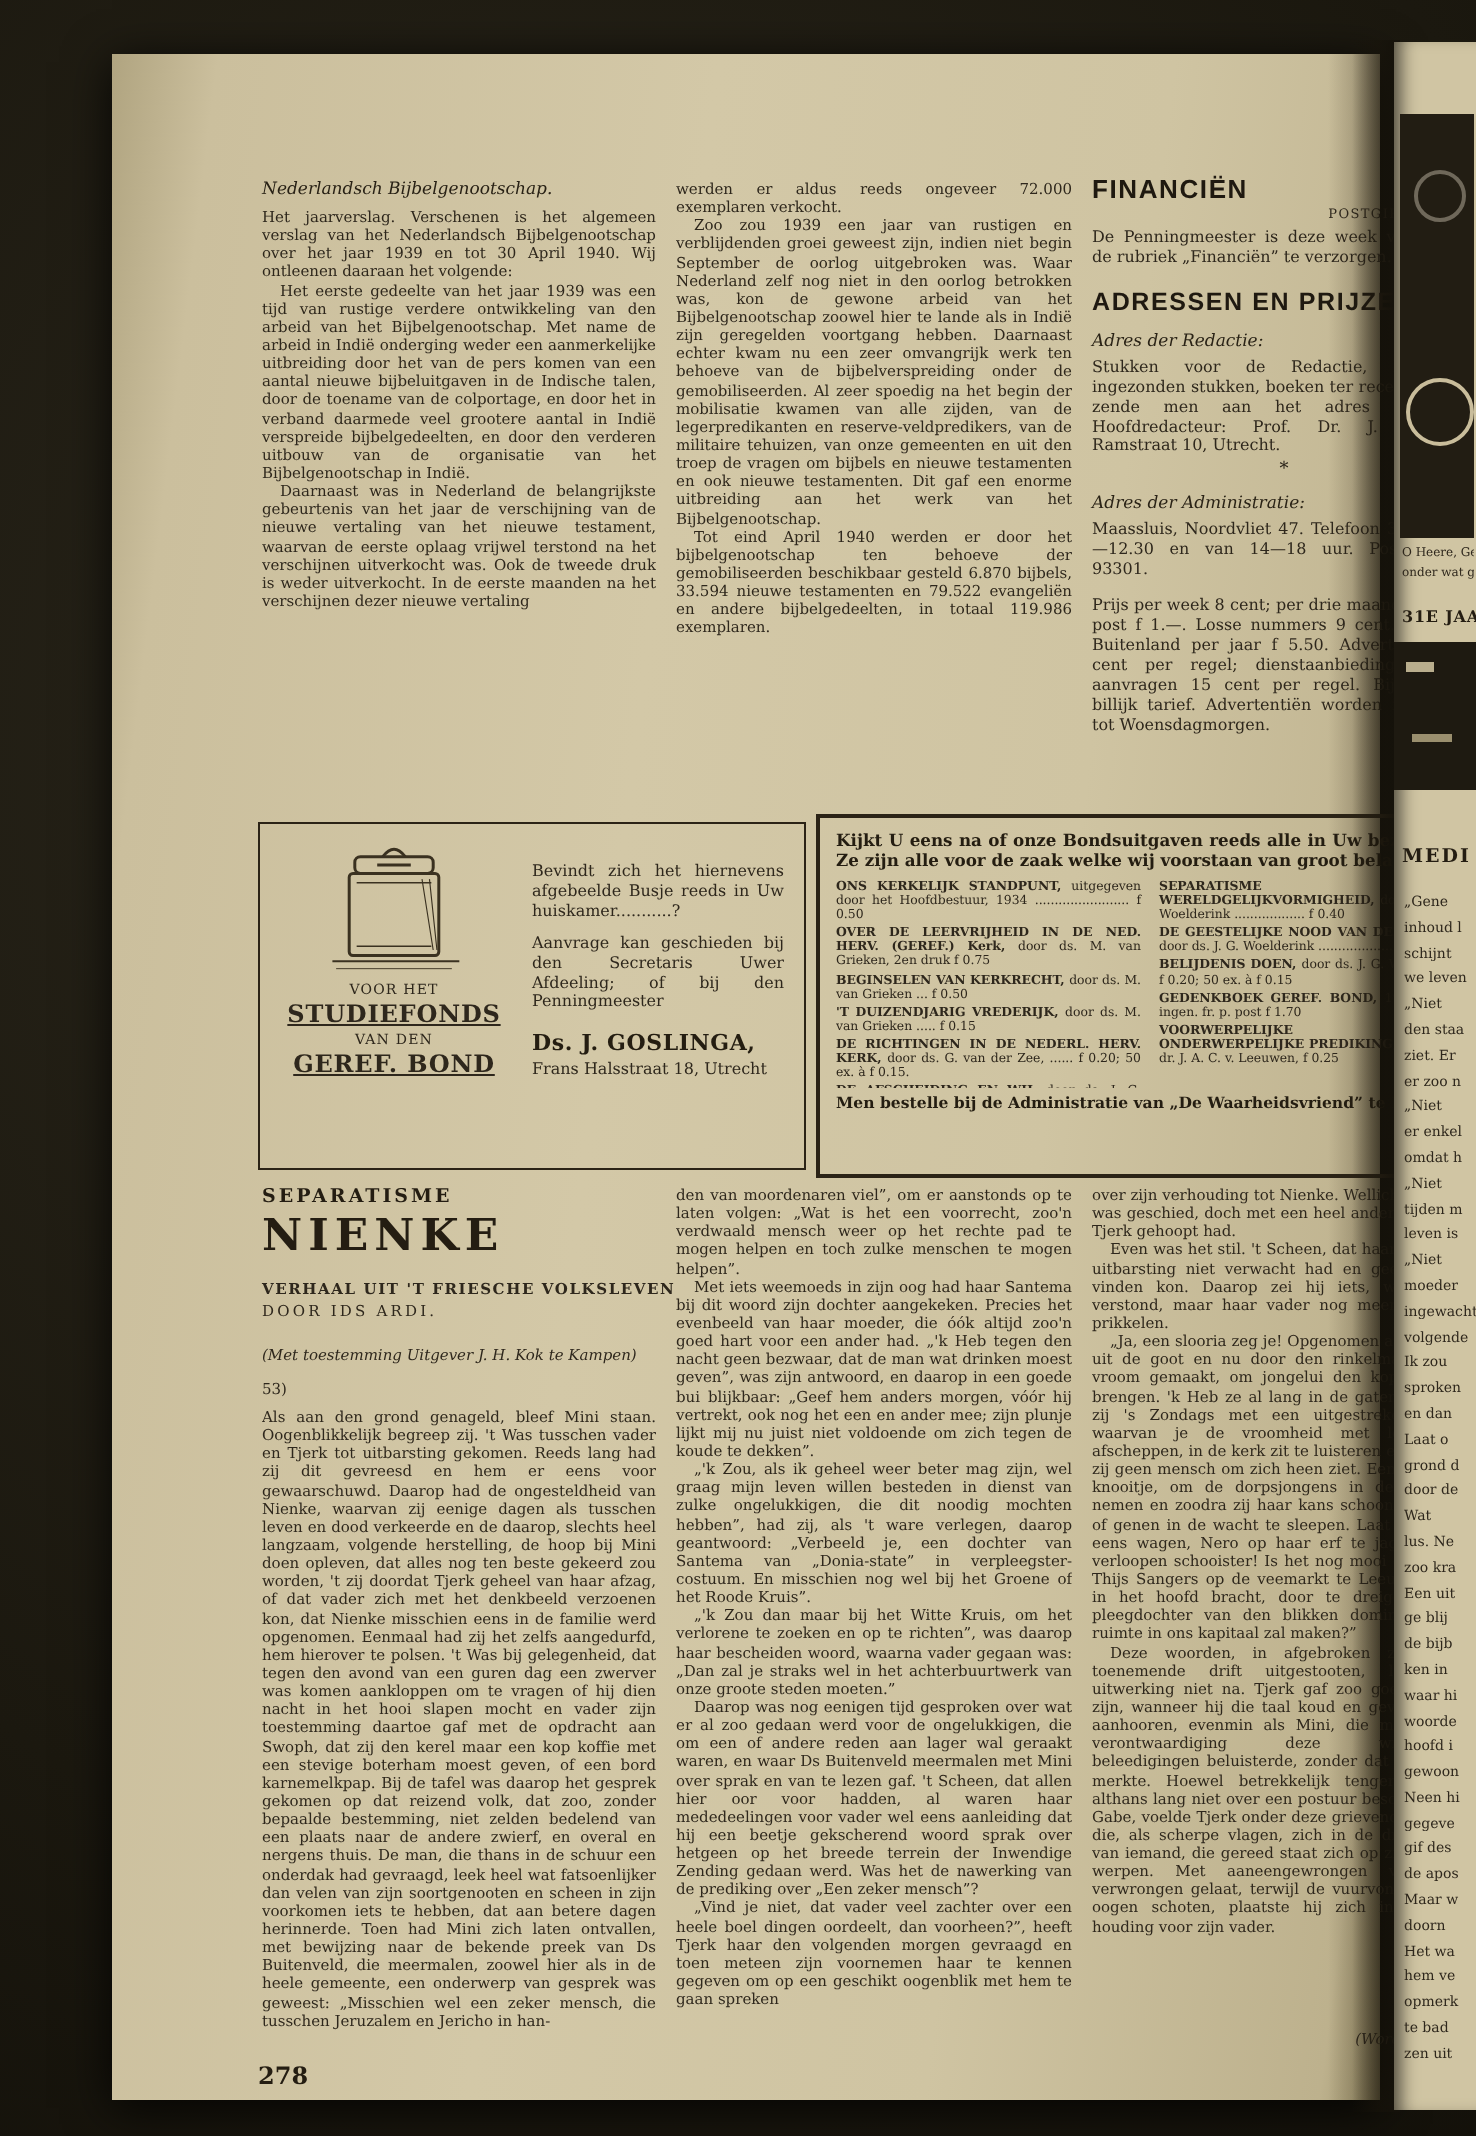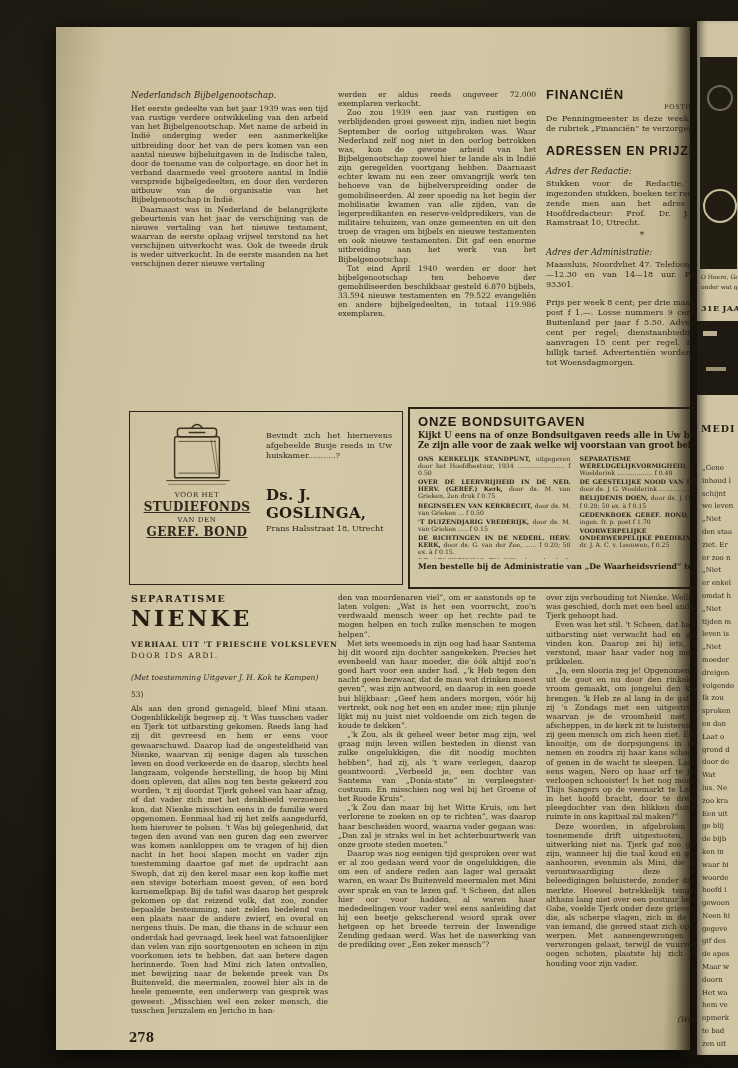--- a/index.html
+++ b/index.html
@@ -35,21 +35,21 @@
   .addr-h{font-style:italic;font-size:8.5px;margin:8px 0 3px;color:#2a2316;}
   .star{text-align:center;font-size:9px;line-height:8px;margin-top:3px;}
 
   
   .box-left{position:absolute;left:73px;top:384px;width:274px;height:174px;border:1.5px solid #2b2316;display:flex;padding:6px 8px;box-sizing:border-box;}
   .busje-wrap{width:118px;text-align:center;color:#2e271c;}
   .busje{width:86px;height:70px;display:block;margin:1px auto 2px;}
   .cap-sm{font-size:7px;letter-spacing:.6px;margin-top:2px;}
   .cap-lg{font-size:12px;font-weight:700;letter-spacing:.4px;text-decoration:underline;margin-top:1px;}
   .busje-text{flex:1;padding:13px 2px 0 10px;}
-  .goslinga{font-weight:700;font-size:15px;margin-top:25px;letter-spacing:.3px;color:#241d11;}
+  .goslinga{font-weight:700;font-size:11px;margin-top:9px;letter-spacing:.3px;color:#241d11;}
   .goslinga-addr{font-size:8px;margin-top:2px;color:#2e271c;}
 
   
   .box-right{position:absolute;left:352px;top:380px;width:334px;height:182px;border:2px solid #2b2316;padding:5px 8px;box-sizing:border-box;color:#2e271c;}
   .bond-intro{font-weight:700;font-size:8.4px;line-height:1.18;text-align:justify;margin-top:2px;color:#241d11;}
   .bond-cols{display:flex;gap:9px;margin-top:4px;height:104px;overflow:hidden;}
   .bond-col{flex:1;font-size:6.2px;line-height:1.15;text-align:justify;}
   .cat-item{margin-bottom:2px;}
   .bond-footer{font-weight:700;font-size:7.8px;margin-top:3px;white-space:nowrap;overflow:hidden;color:#241d11;}
 
@@ -73,33 +73,34 @@
        box-shadow:inset 8px 0 9px -5px rgba(0,0,0,.65);}
   .strip-ad1{position:absolute;left:3px;top:36px;width:37px;height:212px;background:#221d13;overflow:hidden;}
   .ring-a{position:absolute;left:7px;top:28px;width:22px;height:22px;border:2px solid #6f685a;border-radius:50%;}
   .ring-b{position:absolute;left:3px;top:132px;width:30px;height:30px;border:2px solid #c9bd9b;border-radius:50%;}
   .strip-cap{position:absolute;left:4px;width:36px;font-size:6px;line-height:1.2;color:#2e271c;white-space:nowrap;overflow:hidden;}
   .strip-jaar{position:absolute;left:4px;top:282px;font-weight:700;font-size:8px;letter-spacing:.4px;color:#241d12;white-space:nowrap;}
   .strip-ad2{position:absolute;left:0;top:300px;width:41px;height:74px;background:#1e1a11;}
   .strip-ad2:before{content:"";position:absolute;left:6px;top:10px;width:14px;height:5px;background:#b9ae8d;}
   .strip-ad2:after{content:"";position:absolute;left:9px;top:46px;width:20px;height:4px;background:#9a8f6e;}
   .strip-medi{position:absolute;left:4px;top:402px;font-weight:700;font-size:9.5px;letter-spacing:1px;color:#241d12;}
-  .strip-frags{position:absolute;left:5px;top:424px;width:36px;height:588px;overflow:hidden;font-size:7px;color:#2e271c;margin-top:17px;}
+  .strip-frags{position:absolute;left:5px;top:424px;width:36px;height:588px;overflow:hidden;font-size:7px;color:#2e271c;}
   .frag{white-space:nowrap;overflow:hidden;line-height:12.8px;}
 </style>
 </head>
 <body>
 
 <div class="photo">
 
   <div class="page-main">
     <div class="edge-shade"></div>
 
     <div class="art-title">Nederlandsch Bijbelgenootschap.</div>
     <div class="body-text art-col1">
+        <div class="para">Het jaarverslag. Verschenen is het algemeen verslag van het Nederlandsch Bijbelgenootschap over het jaar 1939 en tot 30 April 1940. Wij ontleenen daaraan het volgende:</div>
         <div class="para">Het eerste gedeelte van het jaar 1939 was een tijd van rustige verdere ontwikkeling van den arbeid van het Bijbelgenootschap. Met name de arbeid in Indië onderging weder een aanmerkelijke uitbreiding door het van de pers komen van een aantal nieuwe bijbeluitgaven in de Indische talen, door de toename van de colportage, en door het in verband daarmede veel grootere aantal in Indië verspreide bijbelgedeelten, en door den verderen uitbouw van de organisatie van het Bijbelgenootschap in Indië.</div>
         <div class="para">Daarnaast was in Nederland de belangrijkste gebeurtenis van het jaar de verschijning van de nieuwe vertaling van het nieuwe testament, waarvan de eerste oplaag vrijwel terstond na het verschijnen uitverkocht was. Ook de tweede druk is weder uitverkocht. In de eerste maanden na het verschijnen dezer nieuwe vertaling</div>
       </div>
     <div class="body-text art-col2">
         <div class="para">werden er aldus reeds ongeveer 72.000 exemplaren verkocht.</div>
         <div class="para">Zoo zou 1939 een jaar van rustigen en verblijdenden groei geweest zijn, indien niet begin September de oorlog uitgebroken was. Waar Nederland zelf nog niet in den oorlog betrokken was, kon de gewone arbeid van het Bijbelgenootschap zoowel hier te lande als in Indië zijn geregelden voortgang hebben. Daarnaast echter kwam nu een zeer omvangrijk werk ten behoeve van de bijbelverspreiding onder de gemobiliseerden. Al zeer spoedig na het begin der mobilisatie kwamen van alle zijden, van de legerpredikanten en reserve-veldpredikers, van de militaire tehuizen, van onze gemeenten en uit den troep de vragen om bijbels en nieuwe testamenten en ook nieuwe testamenten. Dit gaf een enorme uitbreiding aan het werk van het Bijbelgenootschap.</div>
         <div class="para">Tot eind April 1940 werden er door het bijbelgenootschap ten behoeve der gemobiliseerden beschikbaar gesteld 6.870 bijbels, 33.594 nieuwe testamenten en 79.522 evangeliën en andere bijbelgedeelten, in totaal 119.986 exemplaren.</div>
       </div>
 
     <div class="fin-col">
@@ -130,27 +131,27 @@
             <path d="M14 70 h62" stroke-width="0.5"></path>
           </g>
         </svg>
         <div class="cap-sm">VOOR HET</div>
         <div class="cap-lg">STUDIEFONDS</div>
         <div class="cap-sm">VAN DEN</div>
         <div class="cap-lg">GEREF. BOND</div>
       </div>
       <div class="busje-text">
         <div class="body-text8 just">Bevindt zich het hiernevens afgebeelde Busje reeds in Uw huiskamer...........?</div>
+        <div class="body-text8 just mt6">Aanvrage kan geschieden bij den Secretaris Uwer Afdeeling; of bij den Penningmeester</div>
         <div class="goslinga">Ds. J. GOSLINGA,</div>
         <div class="goslinga-addr">Frans Halsstraat 18, Utrecht</div>
       </div>
     </div>
 
     <div class="box-right">
-      <div class="h-big">ONZE BONDSUITGAVEN</div>
       <div class="bond-intro">Kijkt U eens na of onze Bondsuitgaven reeds alle in Uw bezit zijn? Ze zijn alle voor de zaak welke wij voorstaan van groot belang.</div>
       <div class="bond-cols">
         <div class="bond-col">
             <div class="cat-item"><b>ONS KERKELIJK STANDPUNT, </b>uitgegeven door het Hoofdbestuur, 1934 ........................ f 0.50</div>
             <div class="cat-item"><b>OVER DE LEERVRIJHEID IN DE NED. HERV. (GEREF.) Kerk, </b>door ds. M. van Grieken, 2en druk f 0.75</div>
             <div class="cat-item"><b>BEGINSELEN VAN KERKRECHT, </b>door ds. M. van Grieken ... f 0.50</div>
             <div class="cat-item"><b>'T DUIZENDJARIG VREDERIJK, </b>door ds. M. van Grieken ..... f 0.15</div>
             <div class="cat-item"><b>DE RICHTINGEN IN DE NEDERL. HERV. KERK, </b>door ds. G. van der Zee, ...... f 0.20; 50 ex. à f 0.15.</div>
             <div class="cat-item"><b>DE AFSCHEIDING EN WIJ, </b>door ds. J. G. Woelderink ........ f 0.40</div>
           </div>
@@ -173,20 +174,21 @@
     <div class="feu-inst">53)</div>
     <div class="body-text feu-col1">
         <div class="para">Als aan den grond genageld, bleef Mini staan. Oogenblikkelijk begreep zij. 't Was tusschen vader en Tjerk tot uitbarsting gekomen. Reeds lang had zij dit gevreesd en hem er eens voor gewaarschuwd. Daarop had de ongesteldheid van Nienke, waarvan zij eenige dagen als tusschen leven en dood verkeerde en de daarop, slechts heel langzaam, volgende herstelling, de hoop bij Mini doen opleven, dat alles nog ten beste gekeerd zou worden, 't zij doordat Tjerk geheel van haar afzag, of dat vader zich met het denkbeeld verzoenen kon, dat Nienke misschien eens in de familie werd opgenomen. Eenmaal had zij het zelfs aangedurfd, hem hierover te polsen. 't Was bij gelegenheid, dat tegen den avond van een guren dag een zwerver was komen aankloppen om te vragen of hij dien nacht in het hooi slapen mocht en vader zijn toestemming daartoe gaf met de opdracht aan Swoph, dat zij den kerel maar een kop koffie met een stevige boterham moest geven, of een bord karnemelkpap. Bij de tafel was daarop het gesprek gekomen op dat reizend volk, dat zoo, zonder bepaalde bestemming, niet zelden bedelend van een plaats naar de andere zwierf, en overal en nergens thuis. De man, die thans in de schuur een onderdak had gevraagd, leek heel wat fatsoenlijker dan velen van zijn soortgenooten en scheen in zijn voorkomen iets te hebben, dat aan betere dagen herinnerde. Toen had Mini zich laten ontvallen, met bewijzing naar de bekende preek van Ds Buitenveld, die meermalen, zoowel hier als in de heele gemeente, een onderwerp van gesprek was geweest: „Misschien wel een zeker mensch, die tusschen Jeruzalem en Jericho in han-</div>
       </div>
     <div class="body-text feu-col2">
         <div class="para">den van moordenaren viel”, om er aanstonds op te laten volgen: „Wat is het een voorrecht, zoo'n verdwaald mensch weer op het rechte pad te mogen helpen en toch zulke menschen te mogen helpen”.</div>
         <div class="para">Met iets weemoeds in zijn oog had haar Santema bij dit woord zijn dochter aangekeken. Precies het evenbeeld van haar moeder, die óók altijd zoo'n goed hart voor een ander had. „'k Heb tegen den nacht geen bezwaar, dat de man wat drinken moest geven”, was zijn antwoord, en daarop in een goede bui blijkbaar: „Geef hem anders morgen, vóór hij vertrekt, ook nog het een en ander mee; zijn plunje lijkt mij nu juist niet voldoende om zich tegen de koude te dekken”.</div>
         <div class="para">„'k Zou, als ik geheel weer beter mag zijn, wel graag mijn leven willen besteden in dienst van zulke ongelukkigen, die dit noodig mochten hebben”, had zij, als 't ware verlegen, daarop geantwoord: „Verbeeld je, een dochter van Santema van „Donia-state” in verpleegster-costuum. En misschien nog wel bij het Groene of het Roode Kruis”.</div>
         <div class="para">„'k Zou dan maar bij het Witte Kruis, om het verlorene te zoeken en op te richten”, was daarop haar bescheiden woord, waarna vader gegaan was: „Dan zal je straks wel in het achterbuurtwerk van onze groote steden moeten.”</div>
         <div class="para">Daarop was nog eenigen tijd gesproken over wat er al zoo gedaan werd voor de ongelukkigen, die om een of andere reden aan lager wal geraakt waren, en waar Ds Buitenveld meermalen met Mini over sprak en van te lezen gaf. 't Scheen, dat allen hier oor voor hadden, al waren haar mededeelingen voor vader wel eens aanleiding dat hij een beetje gekscherend woord sprak over hetgeen op het breede terrein der Inwendige Zending gedaan werd. Was het de nawerking van de prediking over „Een zeker mensch”?</div>
+        <div class="para">„Vind je niet, dat vader veel zachter over een heele boel dingen oordeelt, dan voorheen?”, heeft Tjerk haar den volgenden morgen gevraagd en toen meteen zijn voornemen haar te kennen gegeven om op een geschikt oogenblik met hem te gaan spreken</div>
       </div>
     <div class="body-text feu-col3">
         <div class="para">over zijn verhouding tot Nienke. Wellicht dat dit nu was geschied, doch met een heel ander gevolg dan Tjerk gehoopt had.</div>
         <div class="para">Even was het stil. 't Scheen, dat haar broer deze uitbarsting niet verwacht had en geen woorden vinden kon. Daarop zei hij iets, wat zij niet verstond, maar haar vader nog meer scheen te prikkelen.</div>
         <div class="para">„Ja, een slooria zeg je! Opgenomen als een dweil uit de goot en nu door den rinkelman opnieuw vroom gemaakt, om jongelui den kop op hol te brengen. 'k Heb ze al lang in de gaten gehad, als zij 's Zondags met een uitgestreken gezicht, waarvan je de vroomheid met lepels kunt afscheppen, in de kerk zit te luisteren en doet alsof zij geen mensch om zich heen ziet. Een opgedirkte knooitje, om de dorpsjongens in de maling te nemen en zoodra zij haar kans schoon ziet, dezen of genen in de wacht te sleepen. Laat zij het hart eens wagen, Nero op haar erf te jagen als een verloopen schooister! Is het nog mooi genoeg, dat Thijs Sangers op de veemarkt te Leeuwarden mij in het hoofd bracht, door te dreigen met de pleegdochter van den blikken dominé, die wel ruimte in ons kapitaal zal maken?”</div>
         <div class="para">Deze woorden, in afgebroken zinnen met toenemende drift uitgestooten, lieten hun uitwerking niet na. Tjerk gaf zoo goed Santema zijn, wanneer hij die taal koud en gevoelloos kon aanhooren, evenmin als Mini, die met trillende verontwaardiging deze wreedaardige beleedigingen beluisterde, zonder dat iemand het merkte. Hoewel betrekkelijk tenger gebouwd, althans lang niet over een postuur beschikkend als Gabe, voelde Tjerk onder deze grievende woorden, die, als scherpe vlagen, zich in de drift opjagen van iemand, die gereed staat zich op zijn vijand te werpen. Met aaneengewrongen vuisten en verwrongen gelaat, terwijl de vuurvonken uit zijn oogen schoten, plaatste hij zich in dreigende houding voor zijn vader.</div>
       </div>
     <div class="feu-end">(Wordt vervolgd)</div>
 
     <div class="page-num">278</div>
@@ -214,21 +216,21 @@
         <div class="frag">ziet. Er</div>
         <div class="frag">er zoo n</div>
         <div class="frag">„Niet</div>
         <div class="frag">er enkel</div>
         <div class="frag">omdat h</div>
         <div class="frag">„Niet</div>
         <div class="frag">tijden m</div>
         <div class="frag">leven is</div>
         <div class="frag">„Niet</div>
         <div class="frag">moeder</div>
-        <div class="frag">dreigen</div>
+        <div class="frag">ingewacht</div>
         <div class="frag">volgende</div>
         <div class="frag">Ik zou</div>
         <div class="frag">sproken</div>
         <div class="frag">en dan</div>
         <div class="frag">Laat o</div>
         <div class="frag">grond d</div>
         <div class="frag">door de</div>
         <div class="frag">Wat</div>
         <div class="frag">lus. Ne</div>
         <div class="frag">zoo kra</div>

